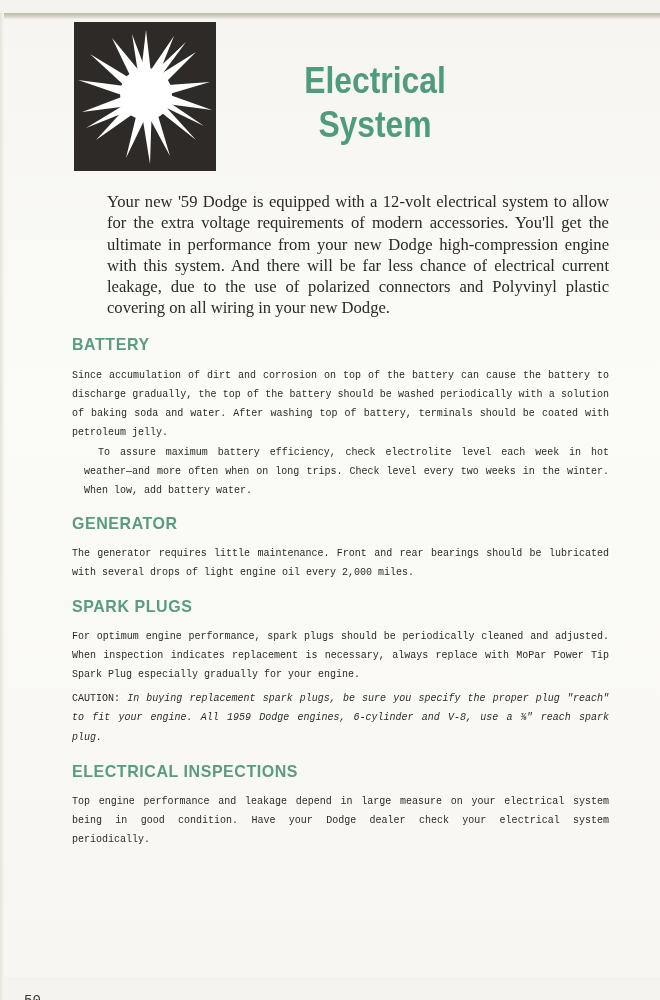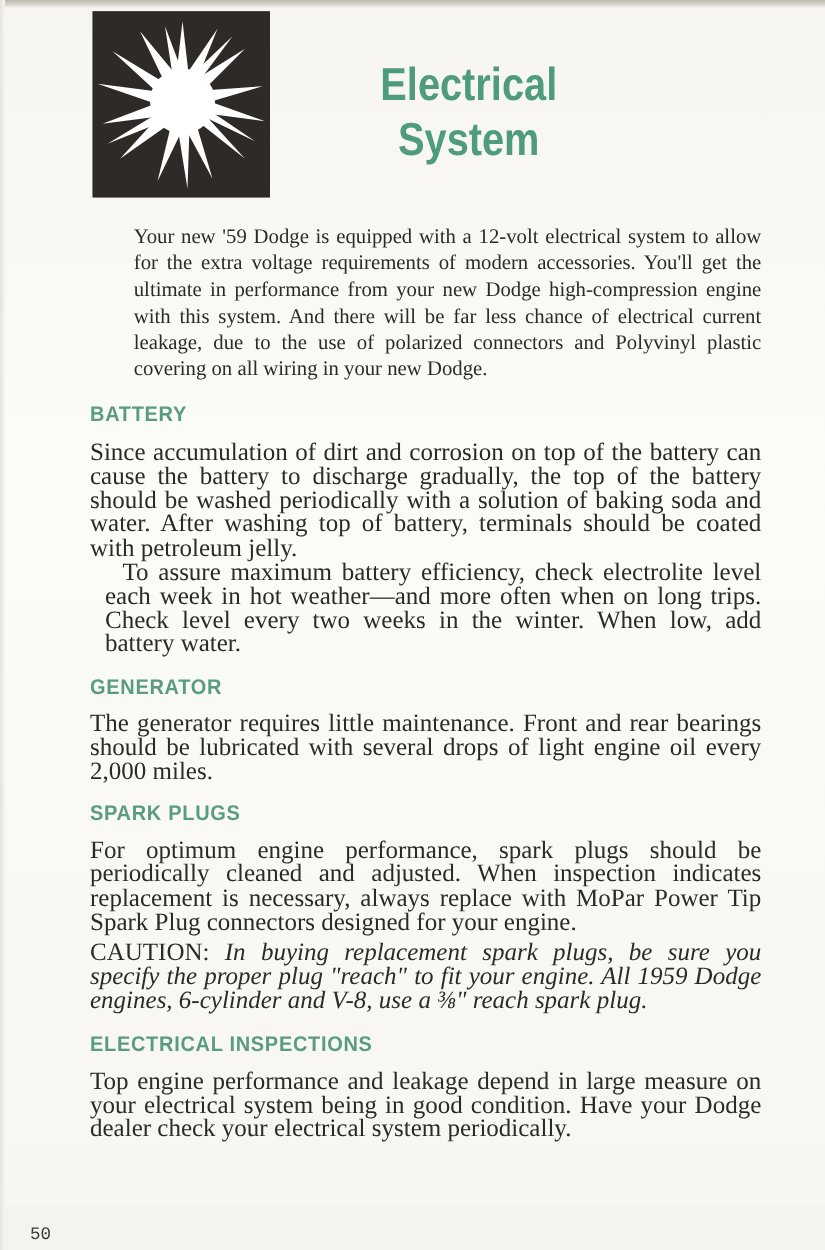--- a/index.html
+++ b/index.html
@@ -4,21 +4,21 @@
 <style>
   * { box-sizing: border-box; margin: 0; padding: 0; }
   html, body { width: 660px; height: 1000px; overflow: hidden; }
   body {
     background: #f4f3ef;
     position: relative;
     font-family: "Liberation Serif", "DejaVu Serif", serif;
     color: #2b2a28;
   }
   .page {
-    position: absolute; left: 0; top: 0; width: 660px; height: 964px;
+    position: absolute; left: 0; top: 13px; width: 660px; height: 964px;
     background: linear-gradient(180deg, #f6f5f1 0%, #fbfbf8 40%, #f7f6f2 100%);
   }
   .top-edge {
     position: absolute; left: 0; top: 0; width: 660px; height: 6px;
     background: linear-gradient(180deg, #bdb8ab 0%, #d8d4c9 60%, #efede6 100%);
   }
   .left-edge {
     position: absolute; left: 0; top: 0; width: 4px; height: 1000px;
     background: linear-gradient(90deg, #e6e3da, #f6f5f1);
   }
@@ -57,23 +57,24 @@
     font-family: "Liberation Sans", "DejaVu Sans", sans-serif;
     font-weight: bold;
     color: #5a9c82;
     font-size: 17px;
     letter-spacing: 0.6px;
     line-height: 20px;
     transform: scaleX(0.94);
     transform-origin: left;
   }
   .body-text {
-    font-size: 20px;
+    font-size: 10px;
     line-height: 19.2px;
     text-align: justify;
+    font-family: Liberation Mono, monospace;
   }
   .indent { text-indent: 14px; margin-left: 12px; }
   .caution-label { font-style: normal; }
   .caution-text { font-style: italic; }
 
   .h-battery { margin-top: 16px; }
   .battery-p1 { margin-top: 11px; }
   .battery-caution { margin-top: 6px; }
   .h-generator { margin-top: 14px; }
   .generator-p1 { margin-top: 10px; }
@@ -132,21 +133,21 @@
     <p class="intro">Your new '59 Dodge is equipped with a 12-volt electrical system to allow for the extra voltage requirements of modern accessories. You'll get the ultimate in performance from your new Dodge high-compression engine with this system. And there will be far less chance of electrical current leakage, due to the use of polarized connectors and Polyvinyl plastic covering on all wiring in your new Dodge.</p>
 
     <h2 class="section-heading h-battery">BATTERY</h2>
     <p class="body-text battery-p1">Since accumulation of dirt and corrosion on top of the battery can cause the battery to discharge gradually, the top of the battery should be washed periodically with a solution of baking soda and water. After washing top of battery, terminals should be coated with petroleum jelly.</p>
     <p class="body-text indent">To assure maximum battery efficiency, check electrolite level each week in hot weather—and more often when on long trips. Check level every two weeks in the winter. When low, add battery water.</p>
 
     <h2 class="section-heading h-generator">GENERATOR</h2>
     <p class="body-text generator-p1">The generator requires little maintenance. Front and rear bearings should be lubricated with several drops of light engine oil every 2,000 miles.</p>
 
     <h2 class="section-heading h-spark">SPARK PLUGS</h2>
-    <p class="body-text spark-p1">For optimum engine performance, spark plugs should be periodically cleaned and adjusted. When inspection indicates replacement is necessary, always replace with MoPar Power Tip Spark Plug connectors designed for your engine.</p>
+    <p class="body-text spark-p1">For optimum engine performance, spark plugs should be periodically cleaned and adjusted. When inspection indicates replacement is necessary, always replace with MoPar Power Tip Spark Plug especially gradually for your engine.</p>
     <p class="body-text spark-caution">
       <span class="caution-label">CAUTION:</span>
       <span class="caution-text">In buying replacement spark plugs, be sure you specify the proper plug "reach" to fit your engine. All 1959 Dodge engines, 6-cylinder and V-8, use a ⅜" reach spark plug.</span>
     </p>
 
     <h2 class="section-heading h-inspections">ELECTRICAL INSPECTIONS</h2>
     <p class="body-text inspections-p1">Top engine performance and leakage depend in large measure on your electrical system being in good condition. Have your Dodge dealer check your electrical system periodically.</p>
   </div>
 
   <div class="page-number">50</div>

